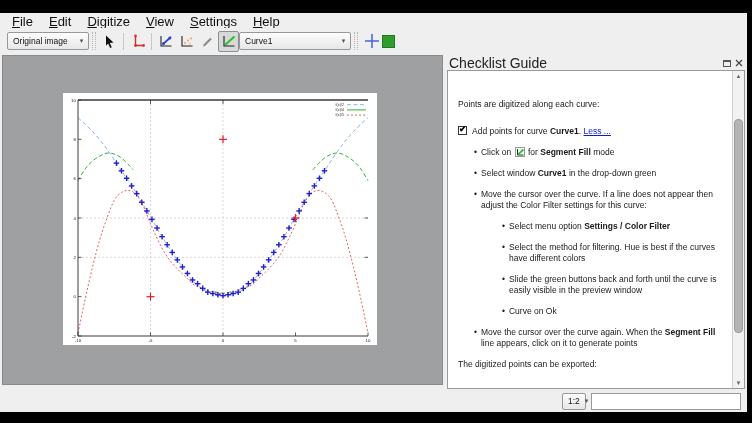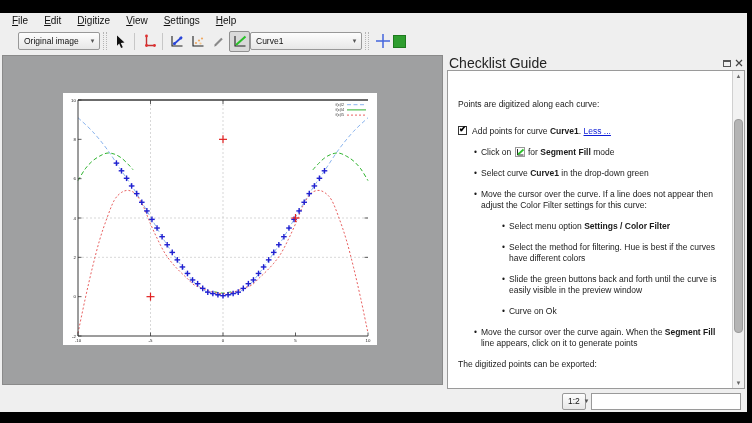--- a/index.html
+++ b/index.html
@@ -2,28 +2,28 @@
 <html><head>
 <meta charset="utf-8">
 <style>
   html,body{margin:0;padding:0;background:#000;}
   *{box-sizing:border-box;}
   .screen{position:relative;width:752px;height:423px;background:#000;overflow:hidden;
           font-family:"Liberation Sans",sans-serif;-webkit-font-smoothing:antialiased;}
   .window{position:absolute;left:0;top:13px;width:747px;height:399px;background:#efefef;}
 
   
-  .menubar{position:absolute;top:0;left:0;right:0;height:15px;display:flex;align-items:center;
-           padding-left:4px;font-size:10px;color:#111;background:#efefef;}
+  .menubar{position:absolute;top:0;left:0;right:0;height:15px;display:flex;
+           padding-left:4px;font-size:13px;color:#111;background:#efefef;}
   .menu-item{padding:1px 8px;cursor:default;}
   .menu-item u{text-decoration:underline;}
 
   
   .toolbar{position:absolute;top:15px;left:0;right:0;height:26px;display:flex;align-items:center;
-           gap:0;padding-left:18px;background:#efefef;}
+           gap:0;padding-left:7px;background:#efefef;}
   .combo{height:18px;display:flex;align-items:center;background:linear-gradient(#fdfdfd,#e7e7e7);
          border:1px solid #989898;border-radius:2px;font-size:8.5px;color:#111;}
   .combo .val{padding:0 5px;white-space:nowrap;flex:1;}
   .combo .chev{width:13px;text-align:center;color:#555;font-size:7px;line-height:16px;}
   .handle{width:4px;height:18px;border-left:1px dotted #b5b5b5;border-right:1px dotted #b5b5b5;margin:0 3px;}
   .vsep{width:1px;height:17px;background:#c7c7c7;margin:0 3px;}
   .toolbtn{width:21px;height:21px;display:flex;align-items:center;justify-content:center;border:1px solid transparent;border-radius:2px;}
   .toolbtn.selected{background:#d9d9d9;border:1px solid #8f8f8f;}
   .toolbtn svg{display:block;}
   .swatch{width:13px;height:13px;background:#2f9e2f;border:1px solid #1f7a1f;}
@@ -338,21 +338,21 @@
               <div class="bullet lvl1">
                 <span class="dot">•</span>
                 <span><span>Click on </span><span class="inline-icon"><svg viewBox="0 0 10 10">
                       <rect x="0.5" y="0.5" width="9" height="9" fill="#fff" stroke="#999"></rect>
                       <path d="M2.5 8 H8.5 M2.5 8 V2" fill="none" stroke="#111" stroke-width="0.9"></path>
                       <path d="M3 7.5 L8.5 2.5" stroke="#29c129" stroke-width="1.7"></path>
                     </svg></span><span> for </span><span style="font-weight: bold;">Segment Fill</span><span> mode</span></span>
               </div>
               <div class="bullet lvl1">
                 <span class="dot">•</span>
-                <span><span>Select curve </span><span style="font-weight: bold;">Curve1</span><span> in the drop-down green</span></span>
+                <span><span>Select window </span><span style="font-weight: bold;">Curve1</span><span> in the drop-down green</span></span>
               </div>
               <div class="bullet lvl1">
                 <span class="dot">•</span>
                 <span><span>Move the cursor over the curve. If a line does not appear then adjust the </span><span style="font-weight: normal;">Color Filter</span><span> settings for this curve:</span></span>
               </div>
               <div class="bullet lvl2">
                 <span class="dot">•</span>
                 <span><span>Select menu option </span><span style="font-weight: bold;">Settings / Color Filter</span></span>
               </div>
               <div class="bullet lvl2">

